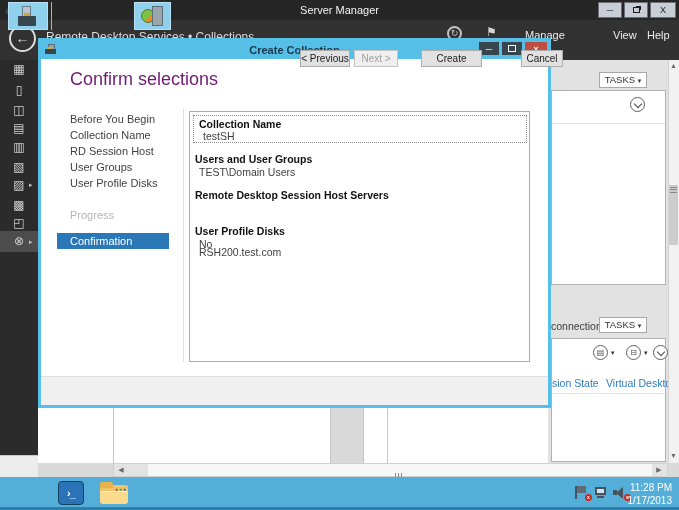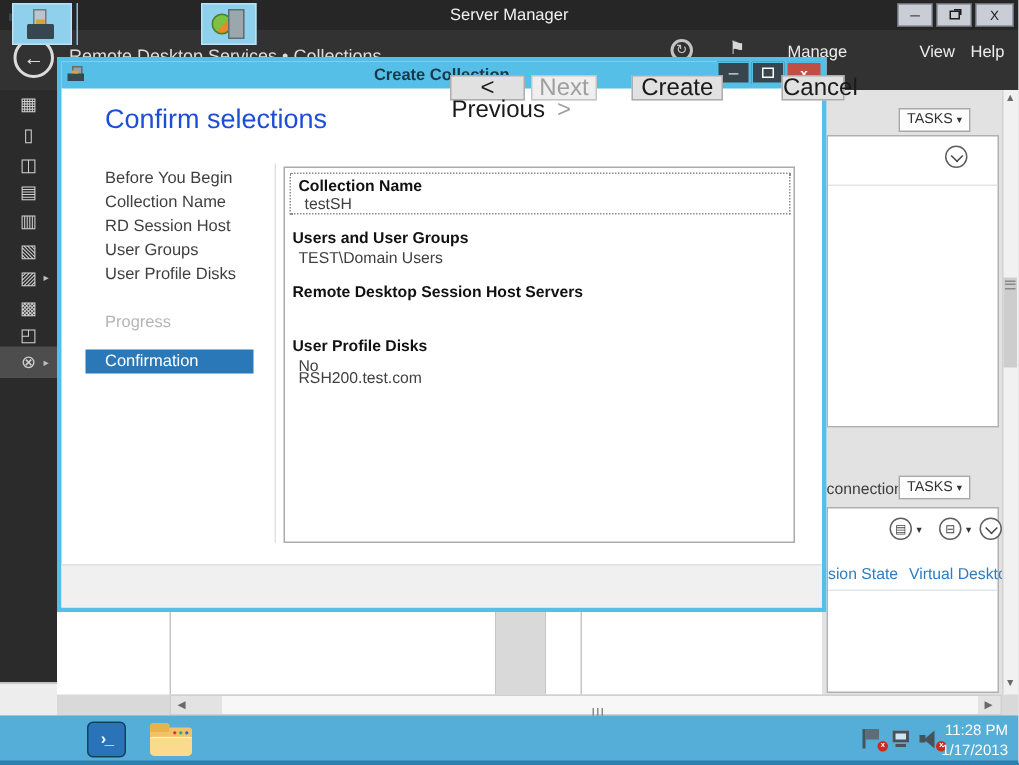--- a/index.html
+++ b/index.html
@@ -83,31 +83,31 @@
   #dlg-title { width:100%; text-align:center; font-size:11px; font-weight:bold; color:#17384a; line-height:18px; }
   .dlg-ctl { top:0px; height:15px; font-size:9px; text-align:center; line-height:14px; }
   #dlg-min { left:437px; width:22px; background:#36454e; color:#fff; border:1px solid #56bfe7; }
   #dlg-max { left:460px; width:22px; background:#36454e; border:1px solid #56bfe7; }
   #dlg-max .restore-glyph { border-color:#fff; background:transparent; box-shadow:none; width:8px; height:7px; margin-top:3px; }
   #dlg-close { left:483px; width:24px; background:#c14e43; color:#fff; border:1px solid #56bfe7; font-weight:bold; }
   .sm-icon { width:13px; height:11px; }
   .sm-body { position:absolute; left:3px; top:0; width:7px; height:7px; background:#8fa3ad; border:1px solid #5d6e77; }
   .sm-case { position:absolute; left:0px; top:5px; width:11px; height:5px; background:#37474f; }
   .sm-case:after { content:""; position:absolute; left:3px; top:-2px; width:4px; height:2px; background:#d9a33c; }
-  #dlg-heading { left:29px; top:28px; font-size:18px; color:#1d4ed8; }
+  #dlg-heading { left:29px; top:28px; font-size:18px; color:#701a75; }
   .wiz-item { left:16px; width:112px; height:16px; font-size:11px; color:#3f3f3f; line-height:16px; padding-left:13px; }
   .wiz-item.active { background:#2a78b8; color:#fff; }
   .wiz-item.disabled { color:#b5b5b5; }
   #wiz-divider { left:142px; top:68px; width:1px; height:253px; background:#e2e2e2; }
   #content-panel { left:148px; top:70px; width:341px; height:251px; border:1px solid #ababab; background:#fff; }
   #focus-box { left:3px; top:3px; width:334px; height:28px; border:1px dotted #8c8c8c; }
   .sec-label { font-size:10.5px; font-weight:bold; color:#111; }
   .sec-value { font-size:10.5px; color:#404040; }
   #footer { left:0; top:335px; width:507px; height:29px; background:#f0f0f0; border-top:1px solid #dfdfdf; }
-  .dlg-btn { top:9px; height:17px; background:#e1e1e1; border:1px solid #adadad; font-size:16px; color:#1a1a1a;
+  .dlg-btn { top:9px; height:17px; background:#e1e1e1; border:1px solid #adadad; font-size:10px; color:#1a1a1a;
              text-align:center; line-height:15px; font-family:"Liberation Sans",sans-serif; }
   .dlg-btn.disabled { background:#efefef; border-color:#c5c5c5; color:#9f9f9f; }
   #btn-prev { left:259px; width:50px; }
   #btn-next { left:313px; width:44px; }
   #btn-create { left:380px; width:61px; }
   #btn-cancel { left:434px; width:42px;margin-left:46px; }
 
   
   #taskbar { left:0; top:477px; width:679px; height:33px; background:#55aed8; border-bottom:3px solid #2d7fae; }
   .tb-active { top:2px; height:28px; background:#8fd0ec; border:1px solid #b9e2f5; }

